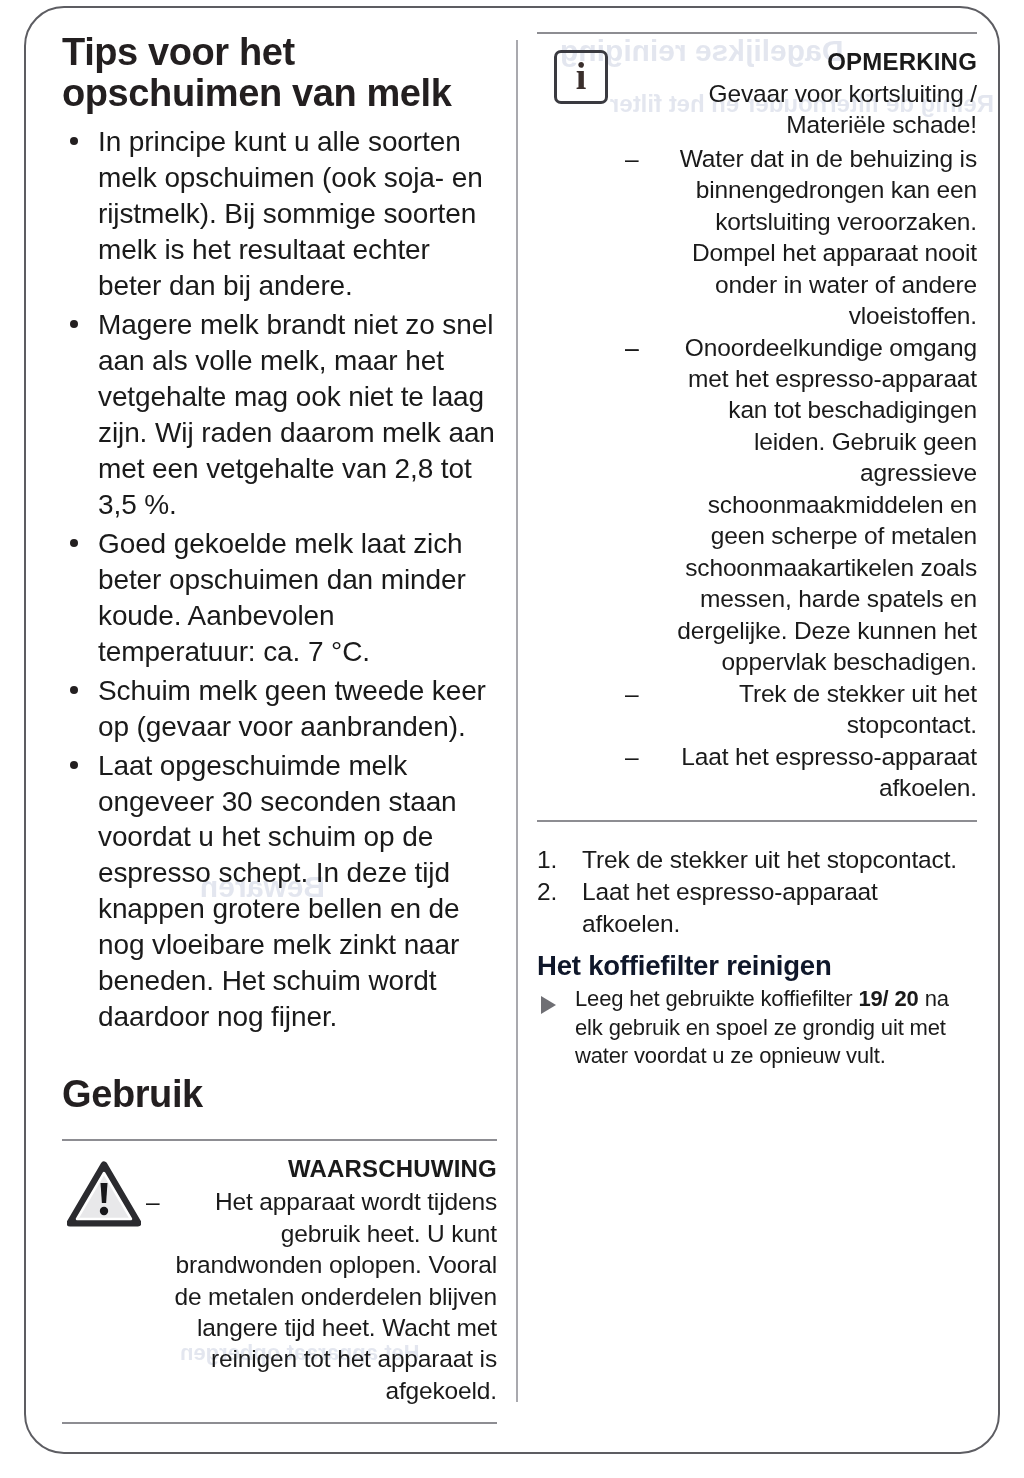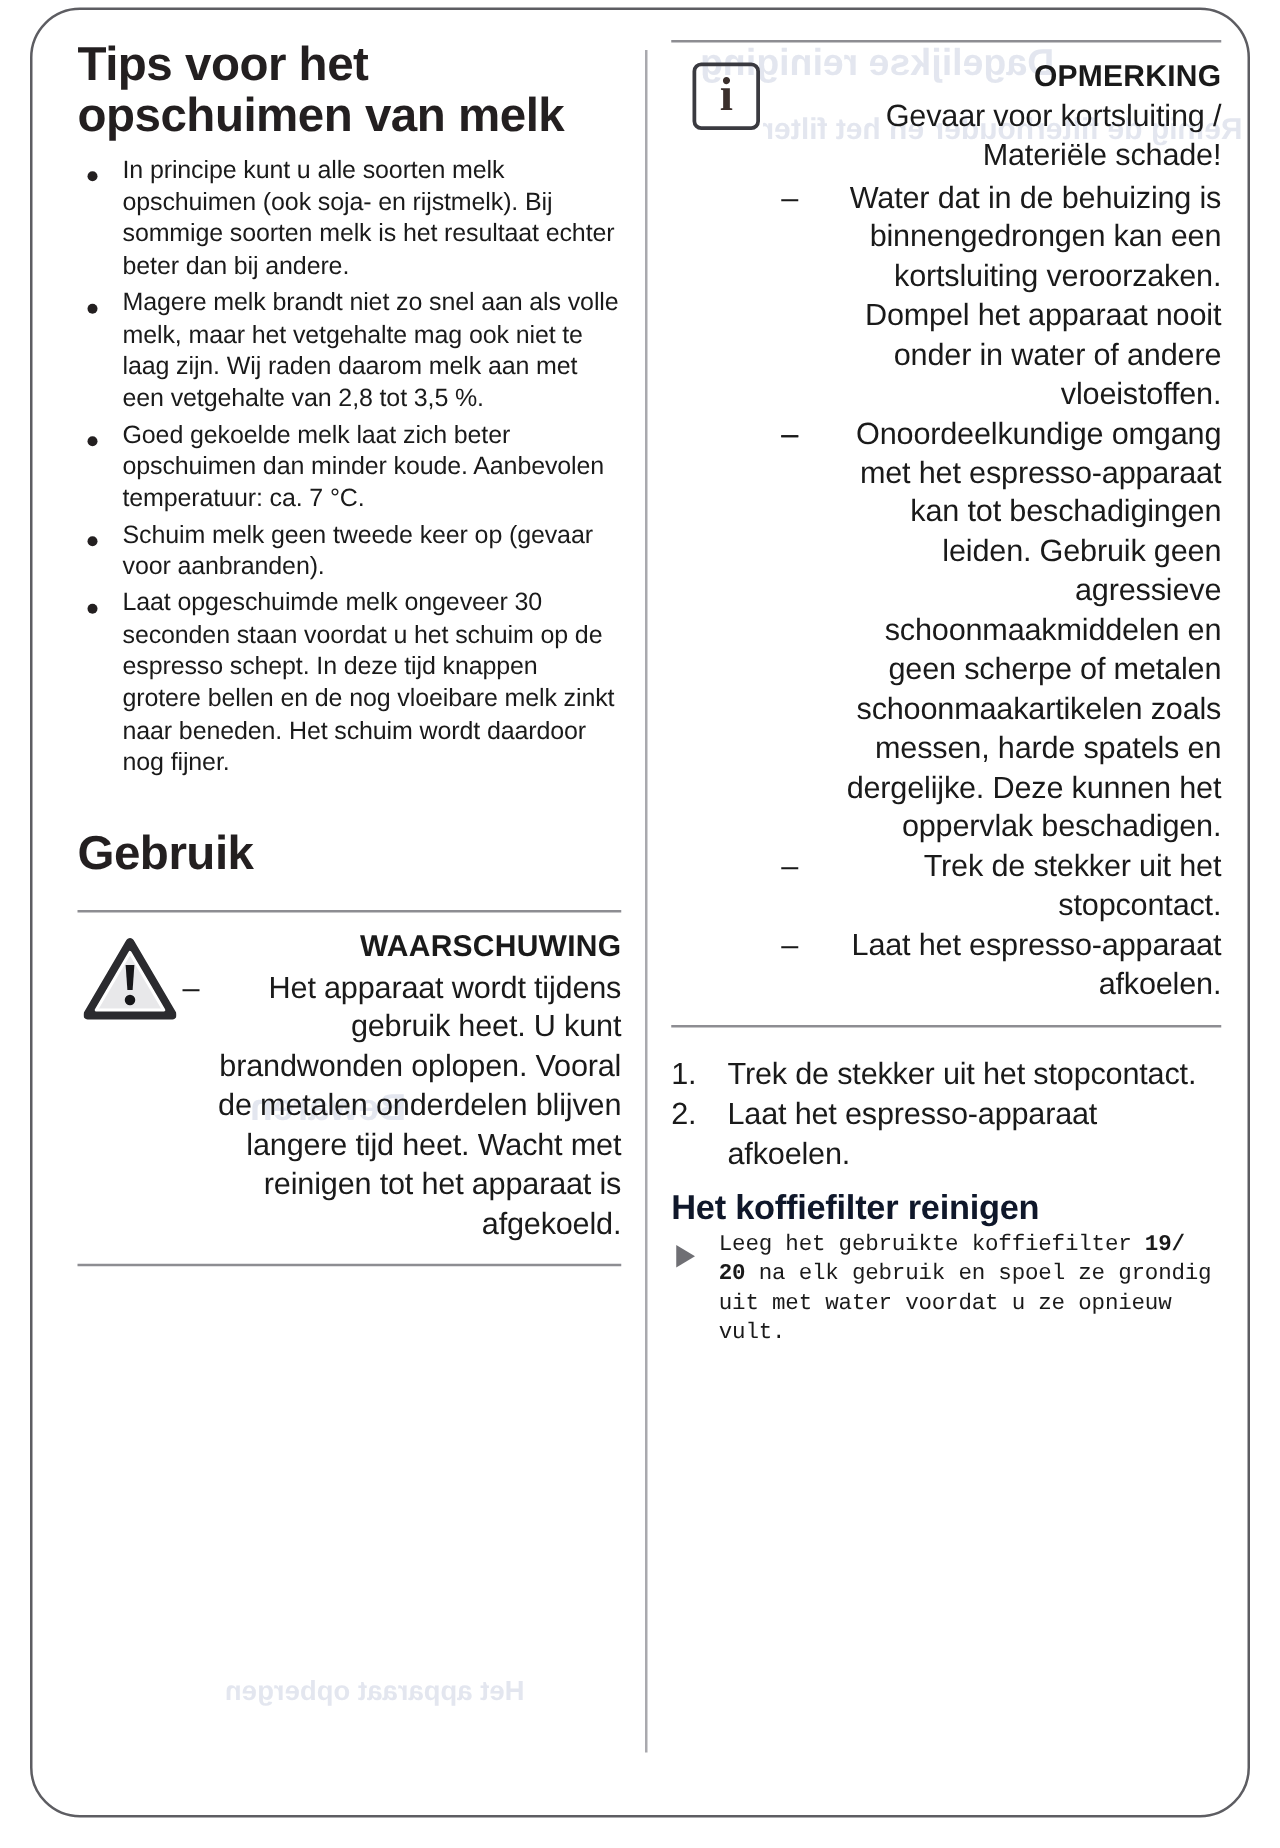--- a/index.html
+++ b/index.html
@@ -85,21 +85,21 @@
   }
 
   ul.bullets {
     list-style: none;
     margin: 0;
     padding: 0;
   }
   ul.bullets > li {
     position: relative;
     padding-left: 36px;
-    font-size: 20px;
+    font-size: 28px;
     line-height: 1.285;
     margin-bottom: 3px;
     letter-spacing: -0.1px;
   }
   ul.bullets > li .dot {
     position: absolute;
     left: 8px;
     top: 13px;
     width: 8px;
     height: 8px;
@@ -148,24 +148,23 @@
   }
 
   ul.arrows {
     list-style: none;
     margin: 0;
     padding: 0;
   }
   ul.arrows > li {
     position: relative;
     padding-left: 38px;
-    font-size: 18px;
+    font-size: 22px;
     line-height: 1.285;
     letter-spacing: -0.15px;
-    font-family: Liberation Mono, monospace;
   }
   .tri-bullet {
     position: absolute;
     left: 4px;
     top: 11px;
     width: 0;
     height: 0;
     border-left: 15px solid #6f6f74;
     border-top: 9px solid transparent;
     border-bottom: 9px solid transparent;

